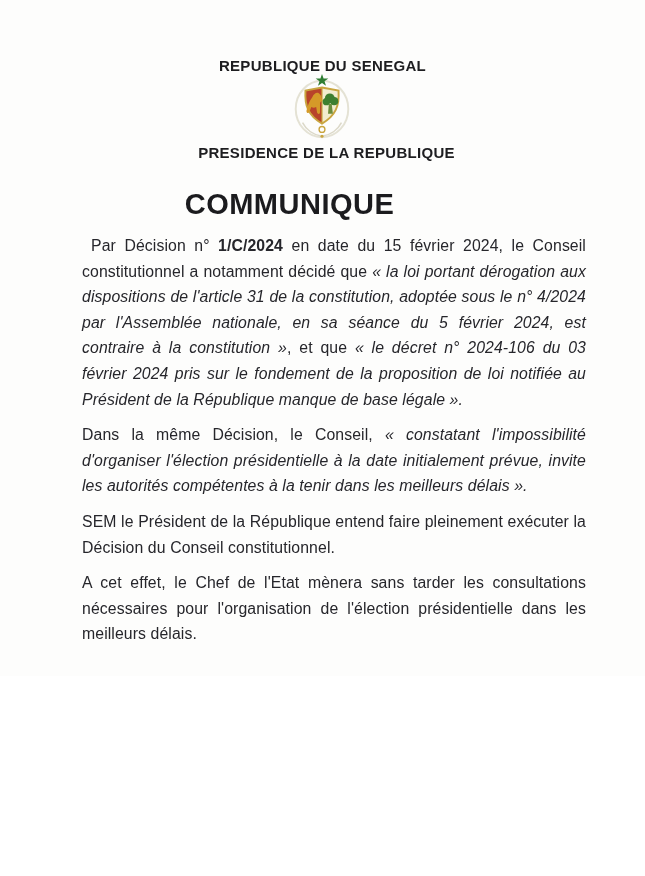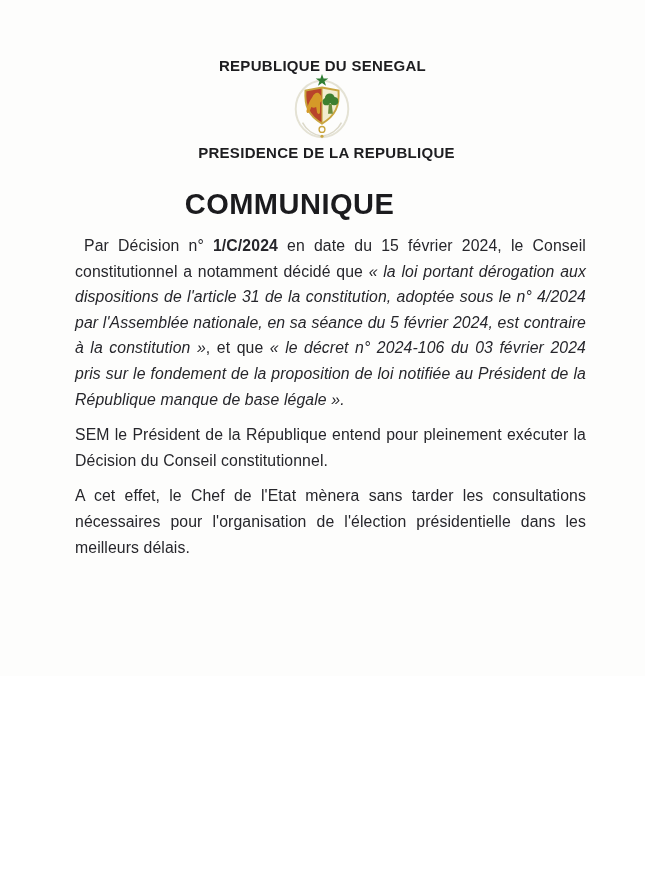--- a/index.html
+++ b/index.html
@@ -11,21 +11,21 @@
   .hdr{font-weight:bold;font-size:15px;letter-spacing:.3px;}
   .hdr-republic{top:57px;}
   .hdr-presidency{top:144px;transform:translateX(4px);}
   .doc-title{
     top:188px;font-size:29px;font-weight:bold;letter-spacing:.5px;
     transform:translateX(-33px);color:#1b1b1e;
   }
   .emblem{position:absolute;left:283px;top:72px;}
   .body-text{position:absolute;top:233px;left:65px;width:521px;}
   p.para{
-    margin:0 0 10px 10px;font-size:15.8px;line-height:25.6px;
+    margin:0 0 10px 17px;font-size:15.8px;line-height:25.6px;
     text-align:justify;color:#26262b;letter-spacing:.1px;
   }
   p.para.indent{text-indent:9px;}
   .seg-bold{font-weight:bold;}
   .seg-italic{font-style:italic;}
   .dateline{
     position:absolute;left:66px;top:737px;font-size:15.2px;color:#39393e;
     transform:rotate(-1deg);letter-spacing:.3px;
   }
   .stamp-wrap{position:absolute;left:347px;top:725px;width:148px;height:148px;
@@ -68,21 +68,22 @@
     <circle cx="40" cy="59" r="3" fill="none" stroke="#c9a53f" stroke-width="1.4"></circle>
     <circle cx="40" cy="66" r="1.6" fill="#c9a53f"></circle>
   </svg>
 
   <div class="center-line hdr hdr-presidency">PRESIDENCE DE LA REPUBLIQUE</div>
 
   <div class="center-line doc-title">COMMUNIQUE</div>
 
   <div class="body-text">
       <p class="para indent"><span class="seg-normal">Par Décision n° </span><span class="seg-bold">1/C/2024</span><span class="seg-normal"> en date du 15 février 2024, le Conseil constitutionnel a notamment décidé que </span><span class="seg-italic">« la loi portant dérogation aux dispositions de l'article 31 de la constitution, adoptée sous le n° 4/2024 par l'Assemblée nationale, en sa séance du 5 février 2024, est contraire à la constitution »</span><span class="seg-normal">, et que </span><span class="seg-italic">« le décret n° 2024-106 du 03 février 2024 pris sur le fondement de la proposition de loi notifiée au Président de la République manque de base légale ».</span></p>
-      <p class="para"><span class="seg-normal">SEM le Président de la République entend pour pleinement exécuter la Décision du Conseil constitutionnel.</span></p>
+      <p class="para"><span class="seg-normal">Dans la même Décision, le Conseil, </span><span class="seg-italic">« constatant l'impossibilité d'organiser l'élection présidentielle à la date initialement prévue, invite les autorités compétentes à la tenir dans les meilleurs délais ».</span></p>
+      <p class="para"><span class="seg-normal">SEM le Président de la République entend faire pleinement exécuter la Décision du Conseil constitutionnel.</span></p>
       <p class="para"><span class="seg-normal">A cet effet, le Chef de l'Etat mènera sans tarder les consultations nécessaires pour l'organisation de l'élection présidentielle dans les meilleurs délais.</span></p>
     </div>
 
   <div class="dateline">Fait à Dakar, le 16 Février  2024</div>
 
   <div class="stamp-wrap">
     <svg width="148" height="148" viewBox="0 0 148 148">
       <defs>
         <path id="arcTop" d="M 19 74 A 55 55 0 0 1 129 74"></path>
         <path id="arcBottom" d="M 15 79 A 59 59 0 0 0 133 79"></path>

